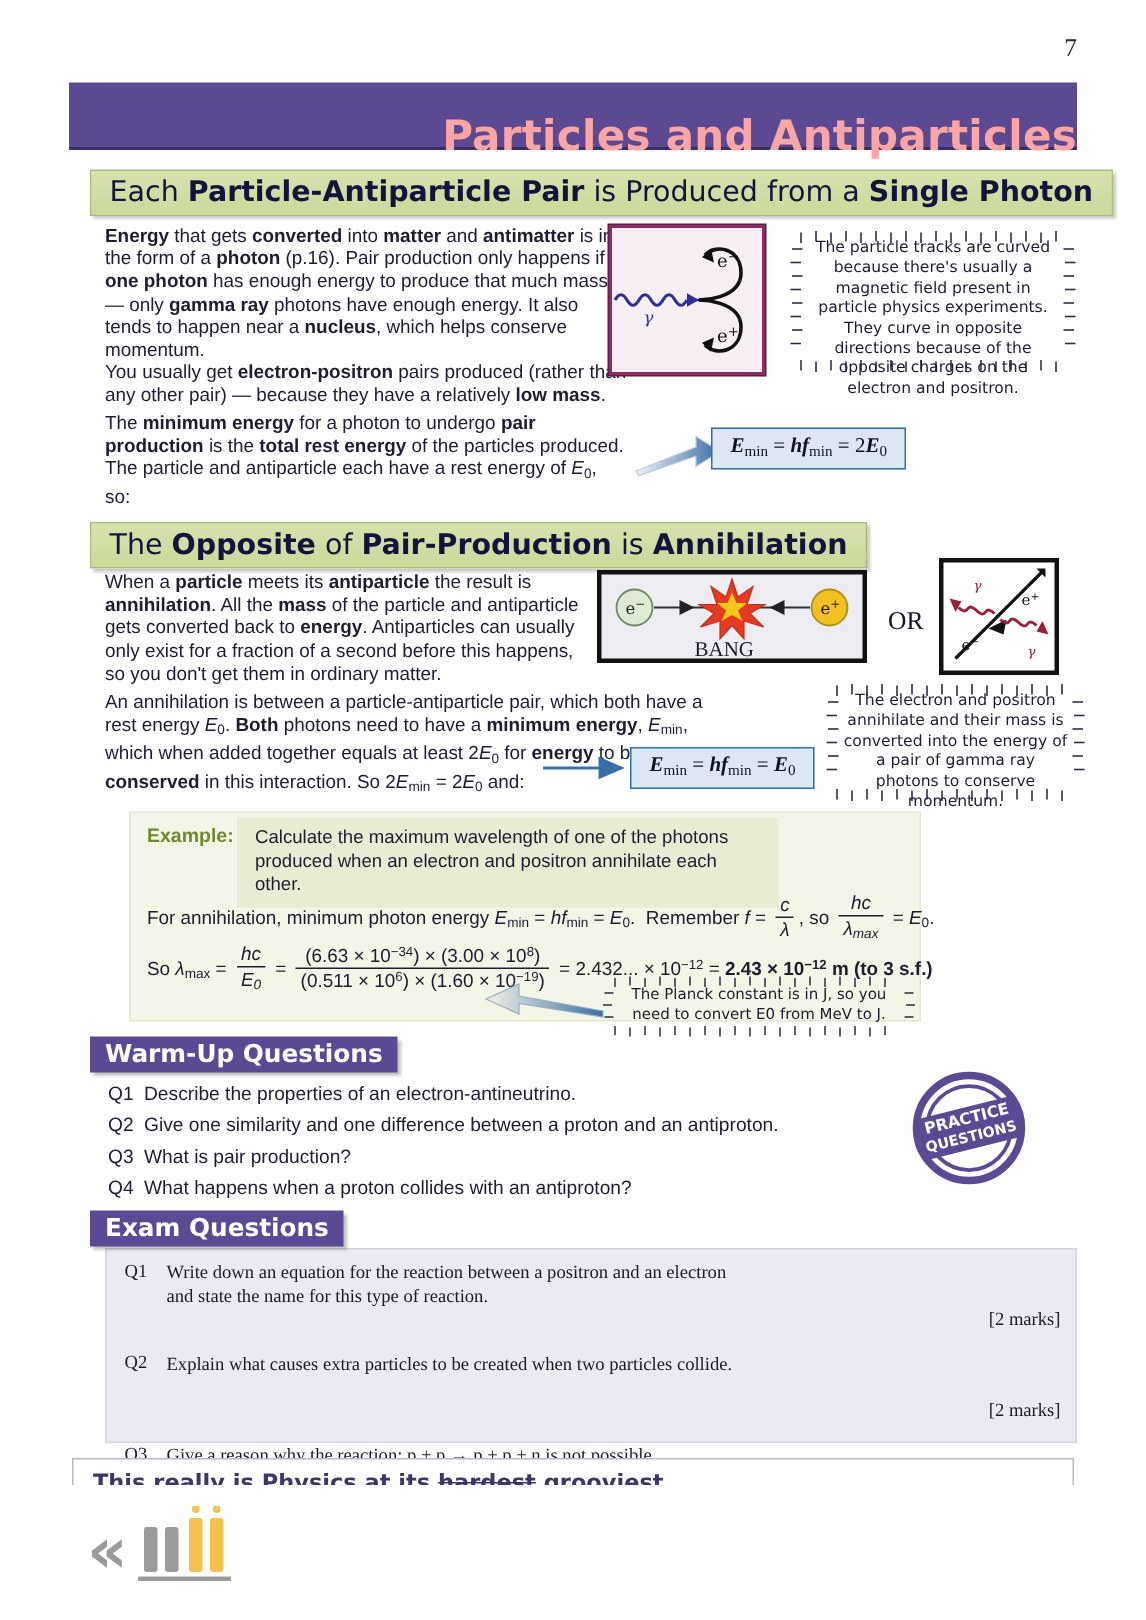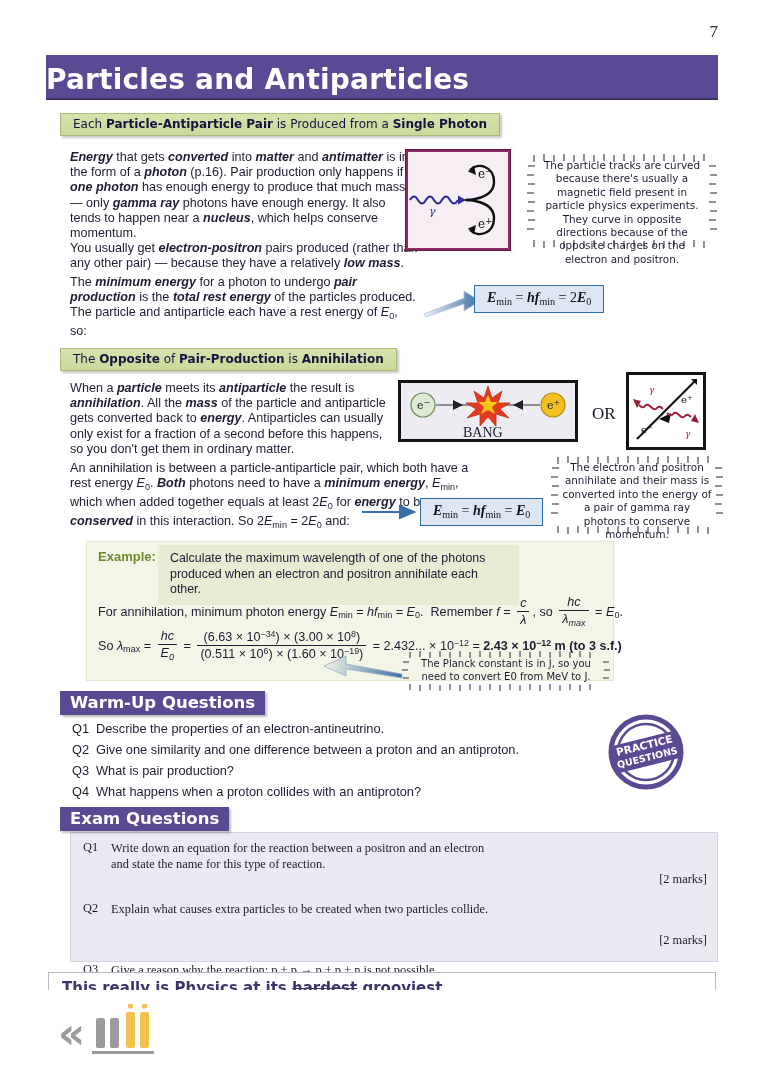--- a/index.html
+++ b/index.html
@@ -22,52 +22,52 @@
     font-size:17px; color:#2a2a3a;
   }
 
   
   .title-banner {
     position:absolute; left:46px; top:55px; width:672px; height:45px;
     background:#5b4a93;
     border-bottom:2px solid #3c2f66;
   }
   .title-banner .t {
-    position:absolute; left:0; right:0; top:8px;
-    text-align:left;
-    color:#ffffff;
+    position:absolute; left:0; right:0; top:19px;
+    text-align:right;
+    color:#fca5a5;
     font-size:28px;
     font-weight:bold;
     letter-spacing:.2px;
     font-family:"DejaVu Sans", sans-serif;
   }
 
   
   .green-head {
     position:absolute;
     background:linear-gradient(#d6e2ab,#cbd99b);
     border:1px solid #a9bb78;
     box-shadow:2px 2px 2px rgba(0,0,0,.22);
     padding:3px 12px 4px 12px;
     color:#13143d;
-    font-size:12px;
+    font-size:19px;
     font-family:"DejaVu Sans", sans-serif;
     white-space:nowrap;
   }
   .green-head b { font-weight:bold; }
 
   
   .body-text {
     position:absolute;
     font-family:"Liberation Sans", sans-serif;
     font-size:12.6px;
     line-height:15.2px;
     color:#1d1d32;
   }
-  .body-text b { font-weight:bold;font-style:italic; }
+  .body-text b { font-weight:bold; }
   .body-text p { margin:0 0 0 0; }
   .gap { height:3px; }
 
   sub { font-size:.72em; vertical-align:-.28em; }
   sup { font-size:.70em; vertical-align:.42em; }
   .it { font-style:italic; }
 
   
   .formula-box {
     position:absolute;

